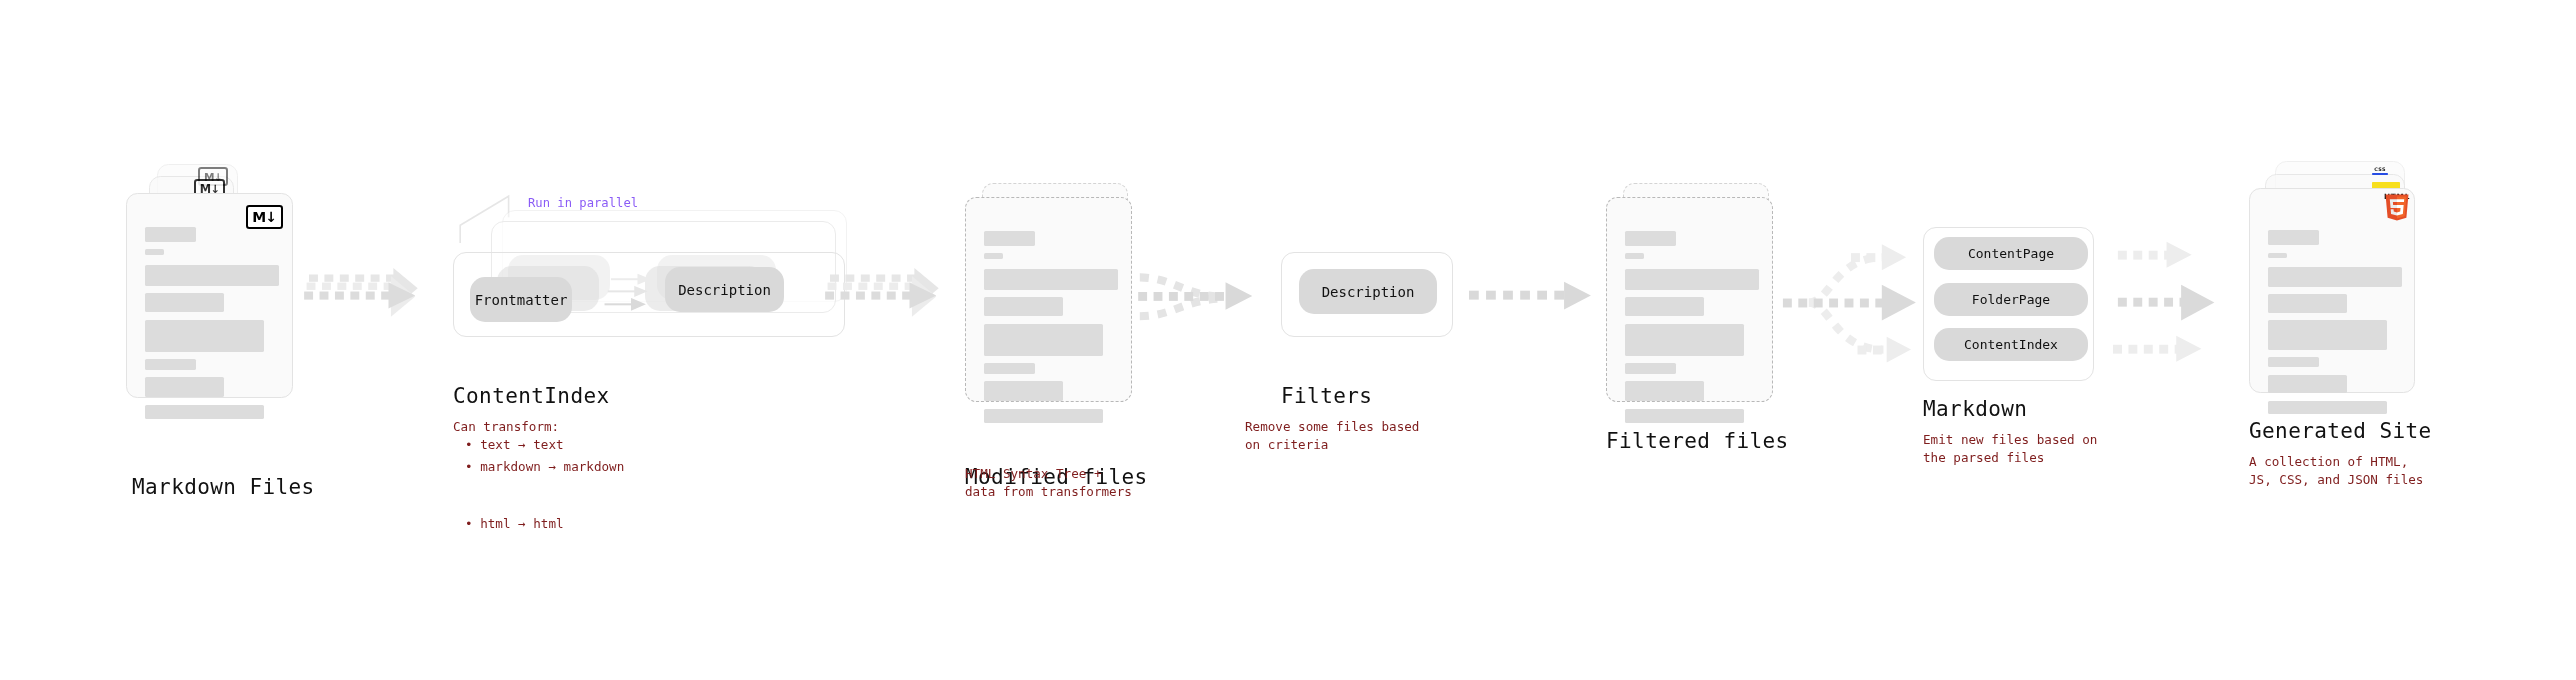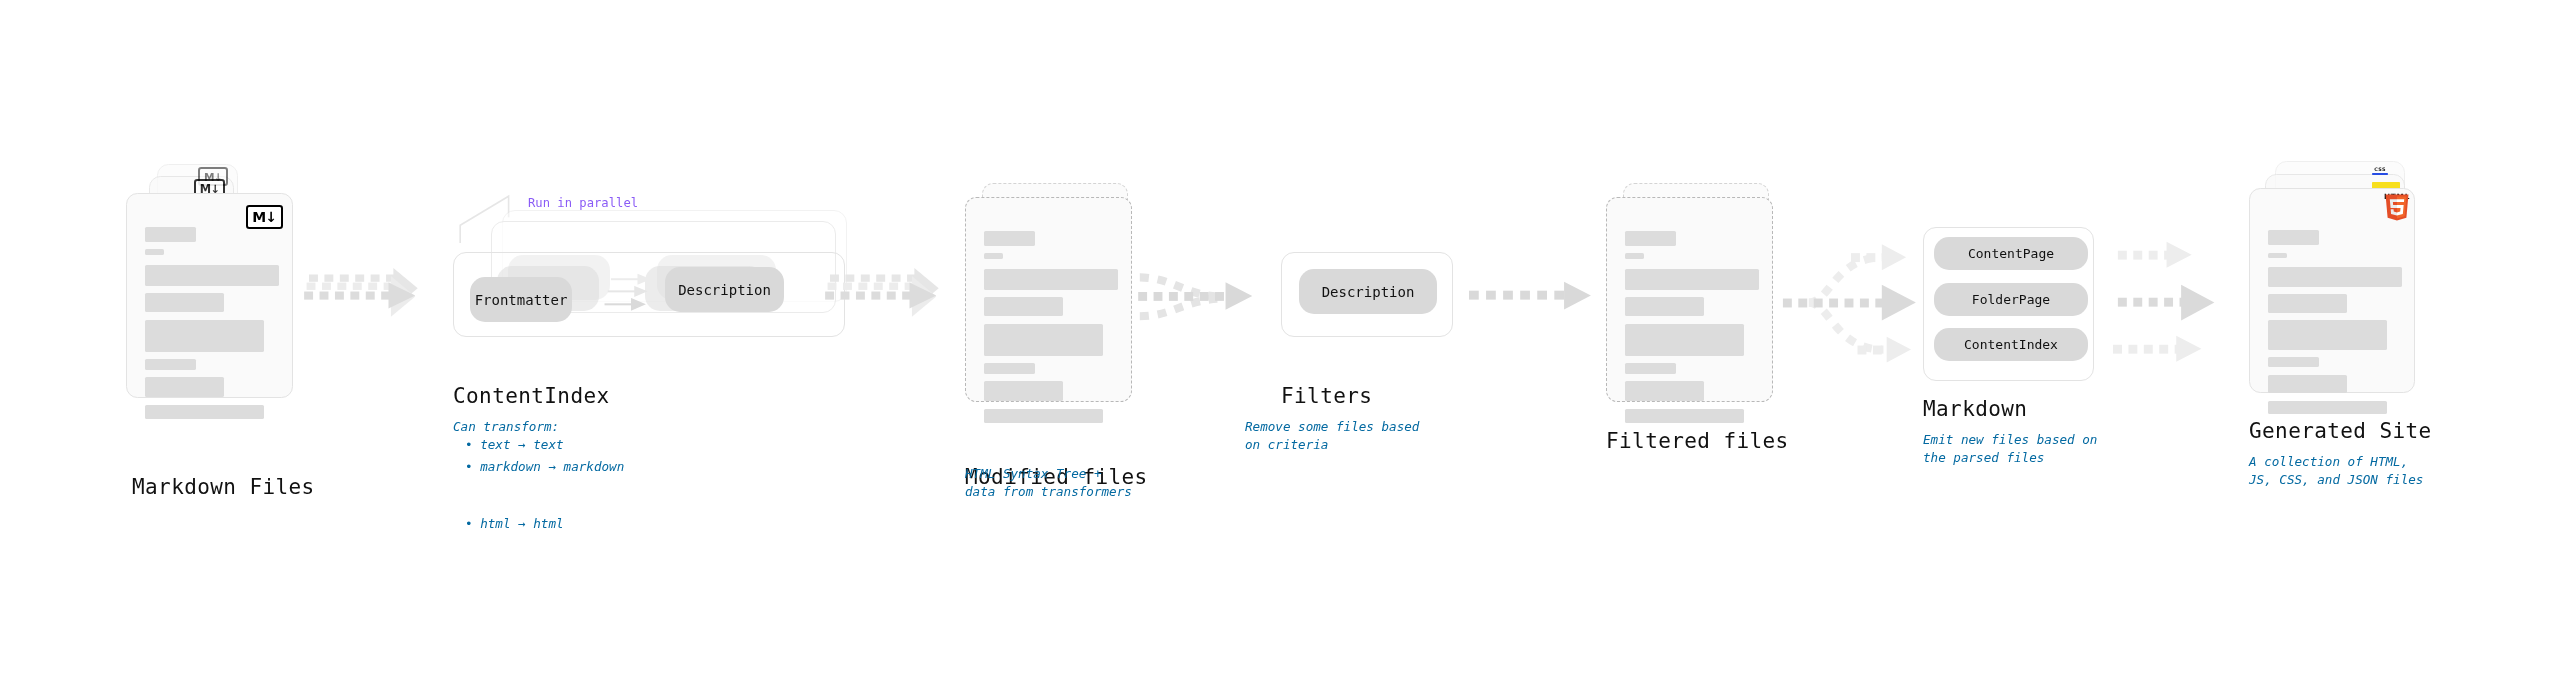--- a/index.html
+++ b/index.html
@@ -72,23 +72,22 @@
     position:absolute;
     font-size:21px;
     letter-spacing:0.4px;
     color:#111;
     white-space:nowrap;
   }
   .sub{
     position:absolute;
     font-size:12.6px;
     line-height:18px;
-    color:#0369a1;
+    color:#7f1d1d;
     white-space:pre;
-    font-style:italic;
   }
   .note{
     position:absolute;
     font-size:12.2px;
     color:#8b5cf6;
     white-space:nowrap;
   }
   svg{position:absolute;overflow:visible;}
 </style>
 </head>

